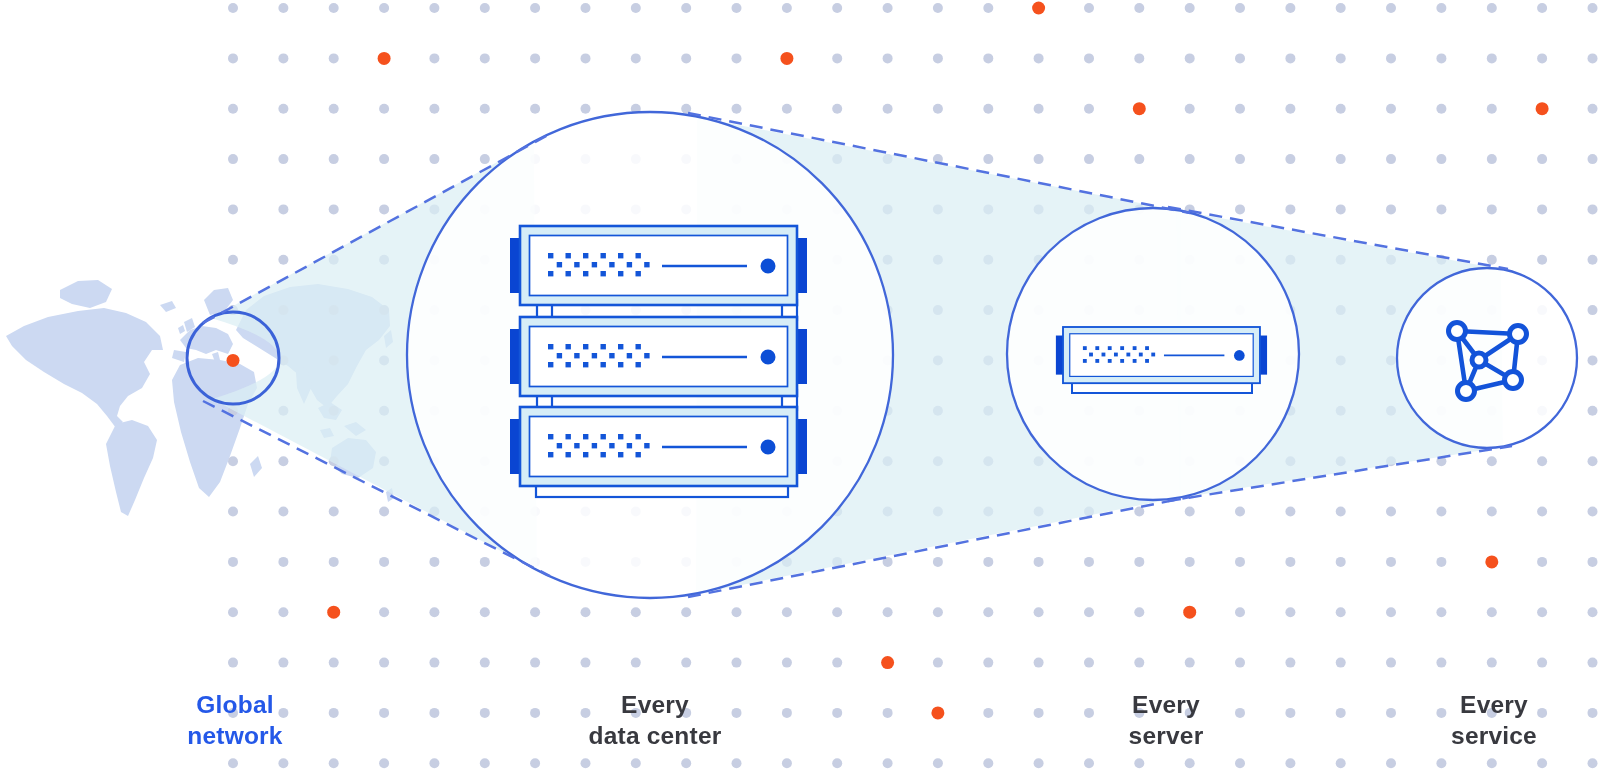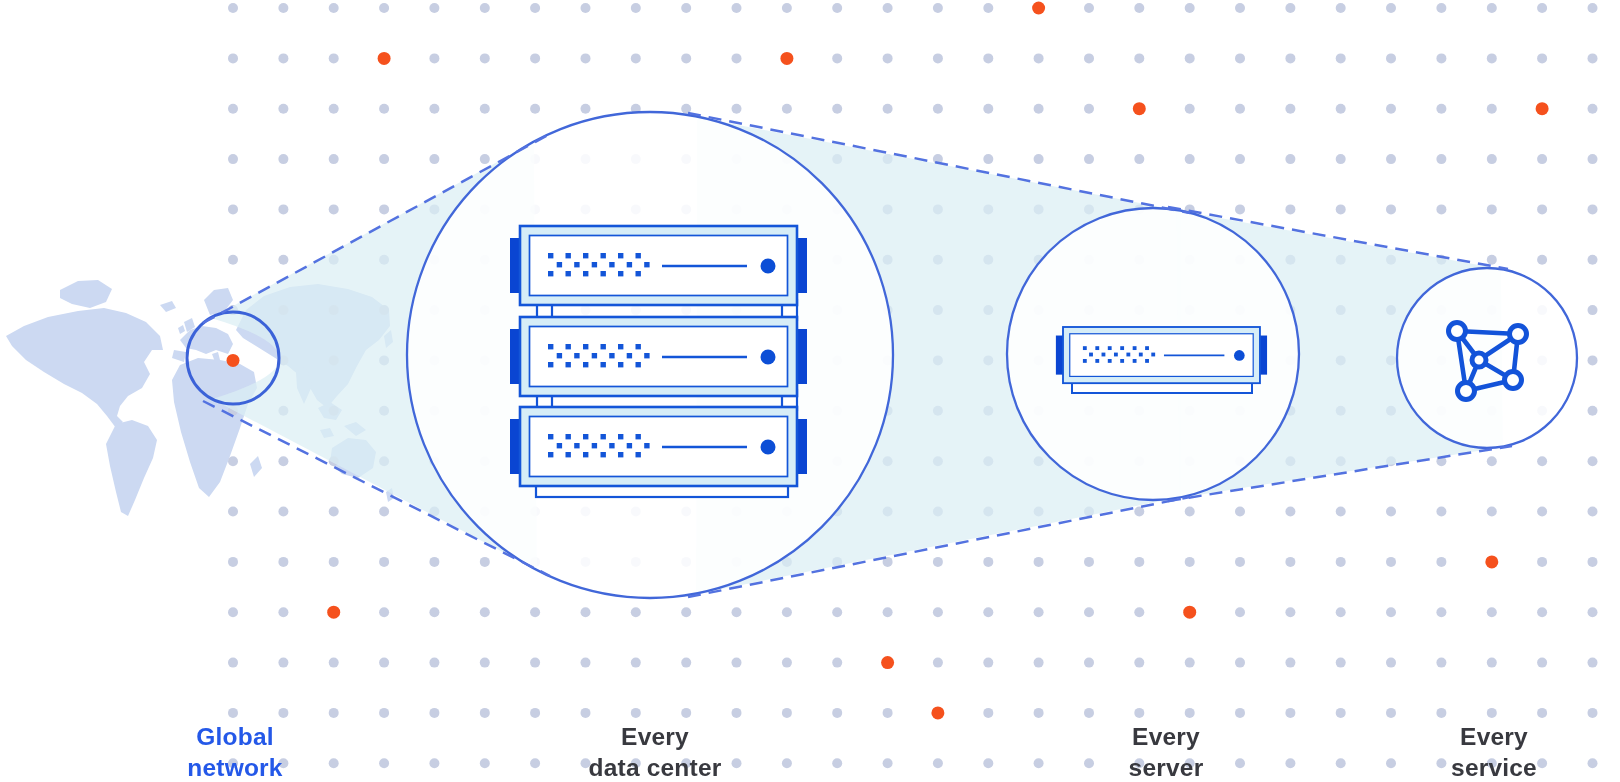--- a/index.html
+++ b/index.html
@@ -5,21 +5,20 @@
   html,body{margin:0;padding:0;background:#ffffff;}
   #stage{
     position:relative;width:1620px;height:782px;overflow:hidden;background:#fff;
     font-family:"Liberation Sans","DejaVu Sans",sans-serif;
   }
   #scene{position:absolute;left:0;top:0;}
   .caption{
     position:absolute;white-space:pre-line;text-align:center;
     font-weight:bold;font-size:24.5px;line-height:31px;letter-spacing:.2px;
     color:var(--label-dark,#38393f);
-    margin-top:32px;
   }
   .caption.blue{color:var(--label-blue,#2458e8);}
   #cap-global{left:145px;top:689px;width:180px;}
   #cap-datacenter{left:520px;top:689px;width:270px;}
   #cap-server{left:1066px;top:689px;width:200px;}
   #cap-service{left:1394px;top:689px;width:200px;}
 </style>
 </head>
 <body>
 

